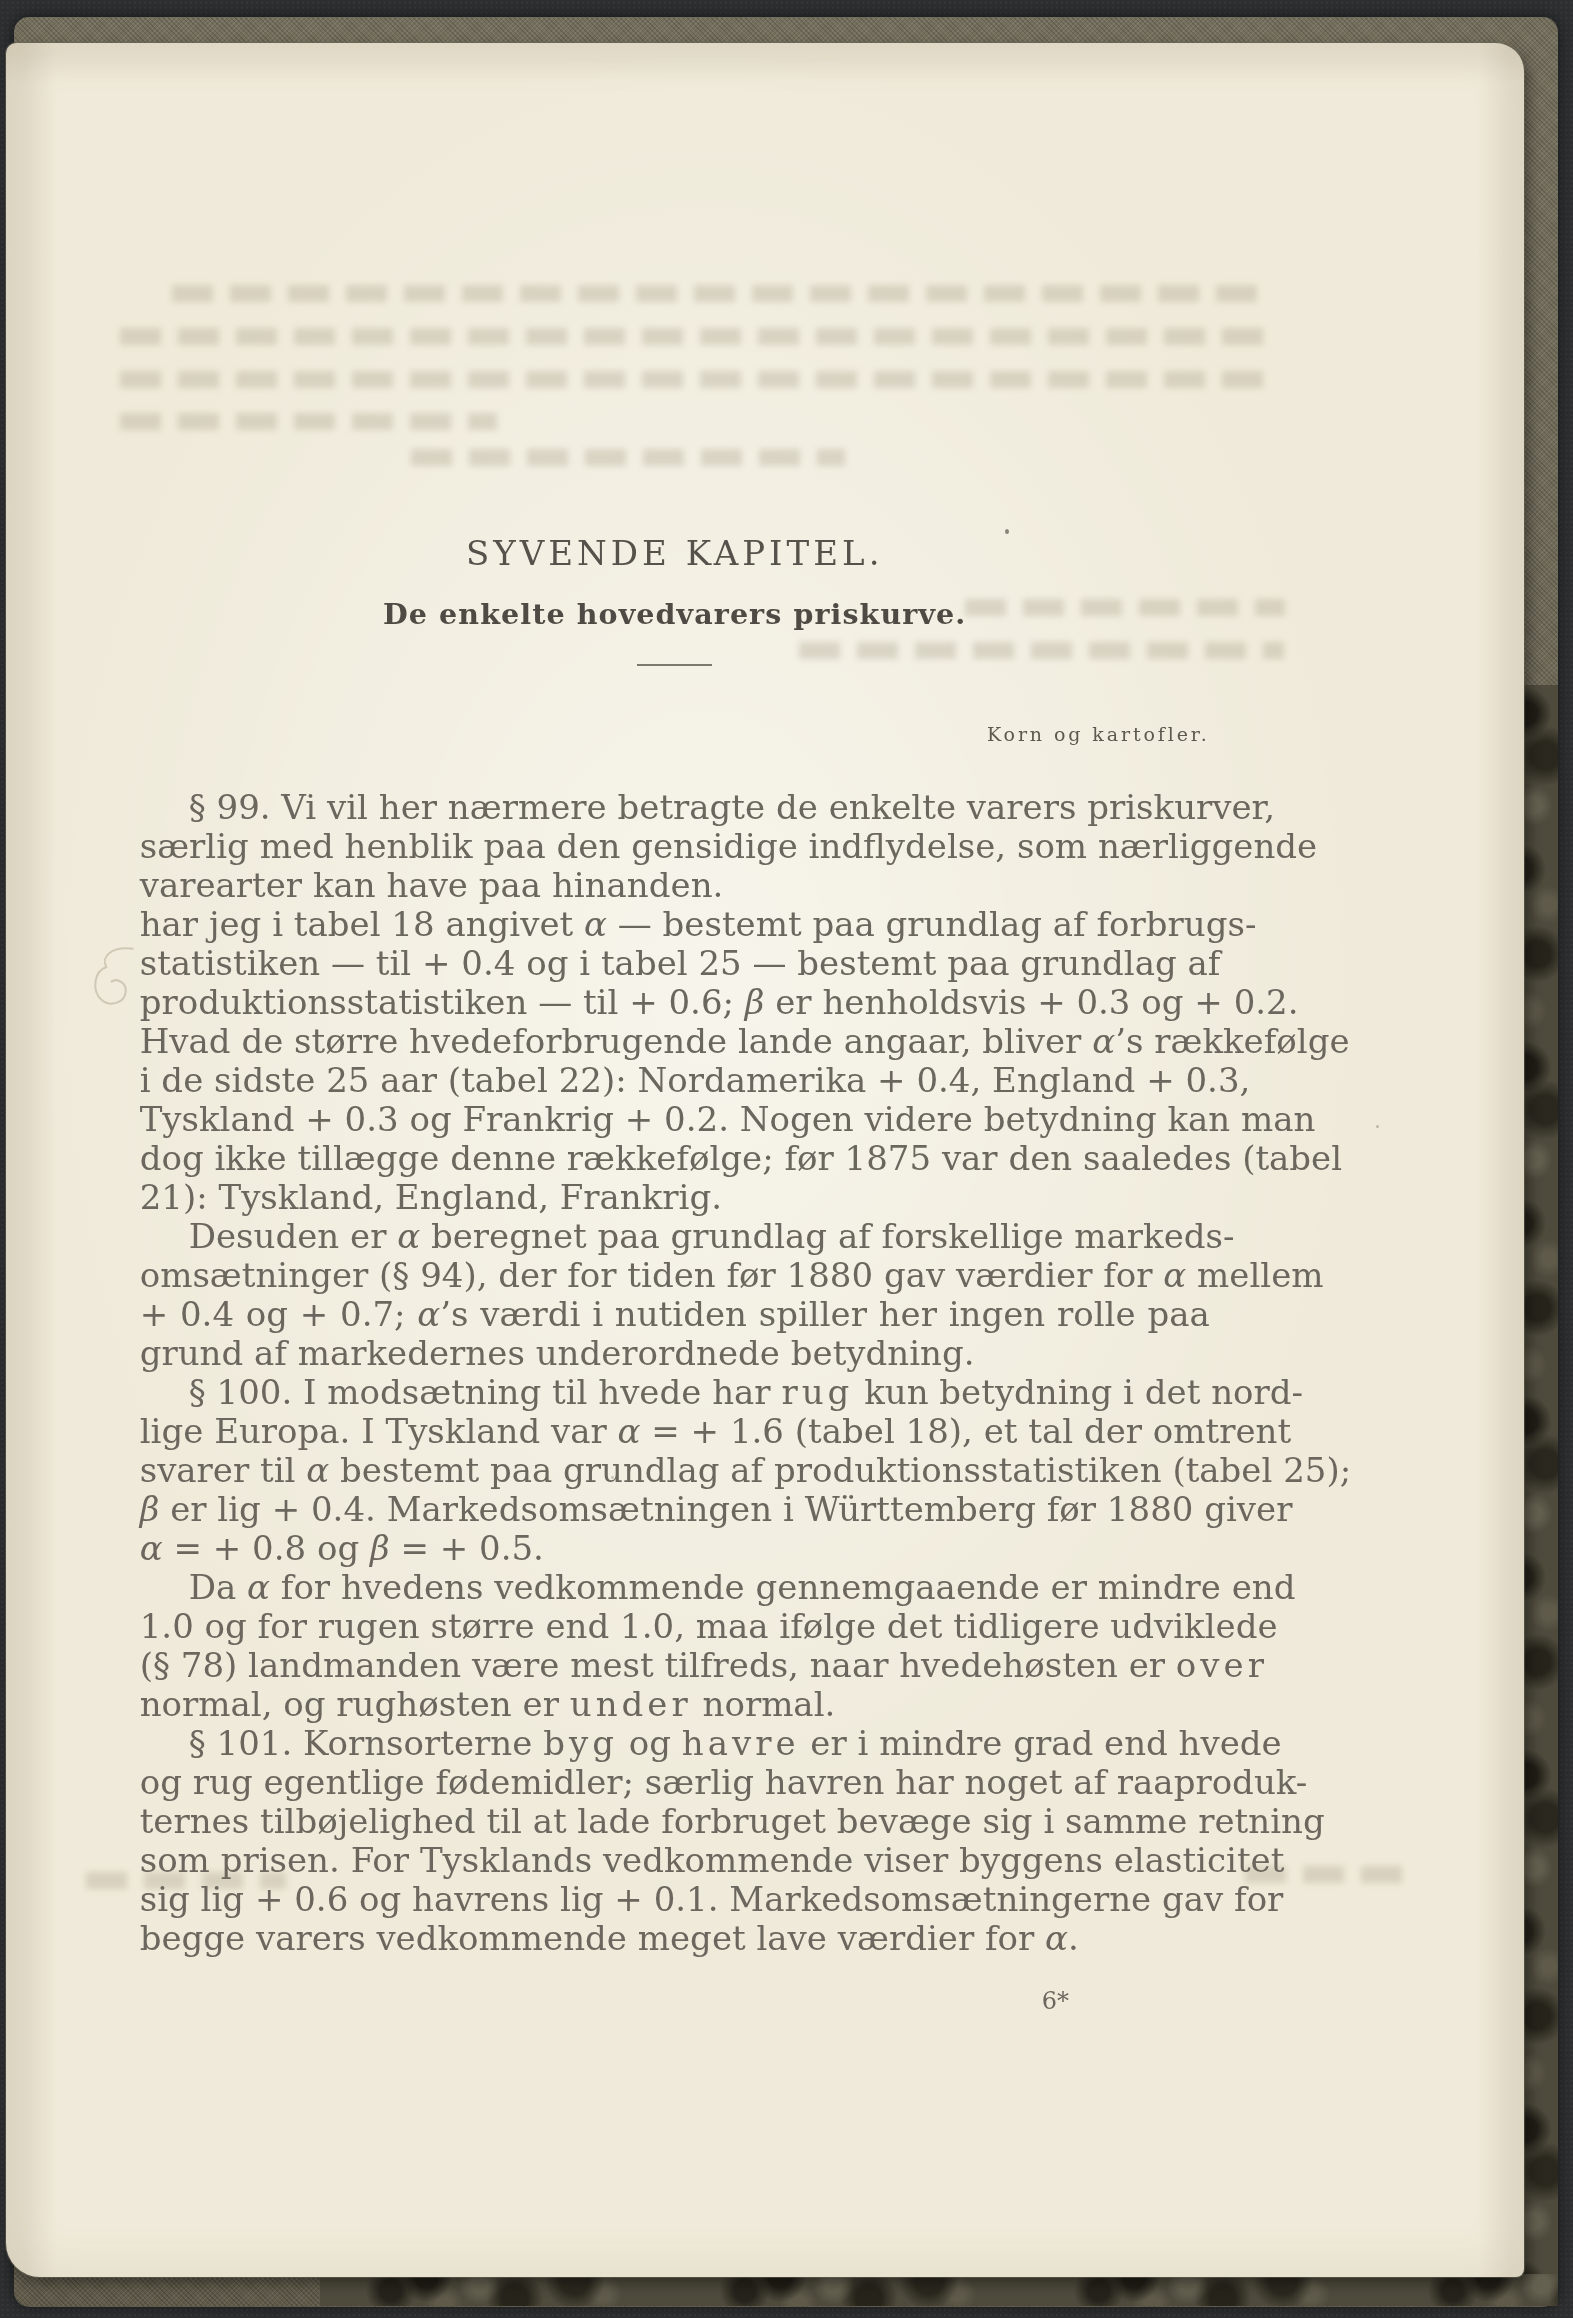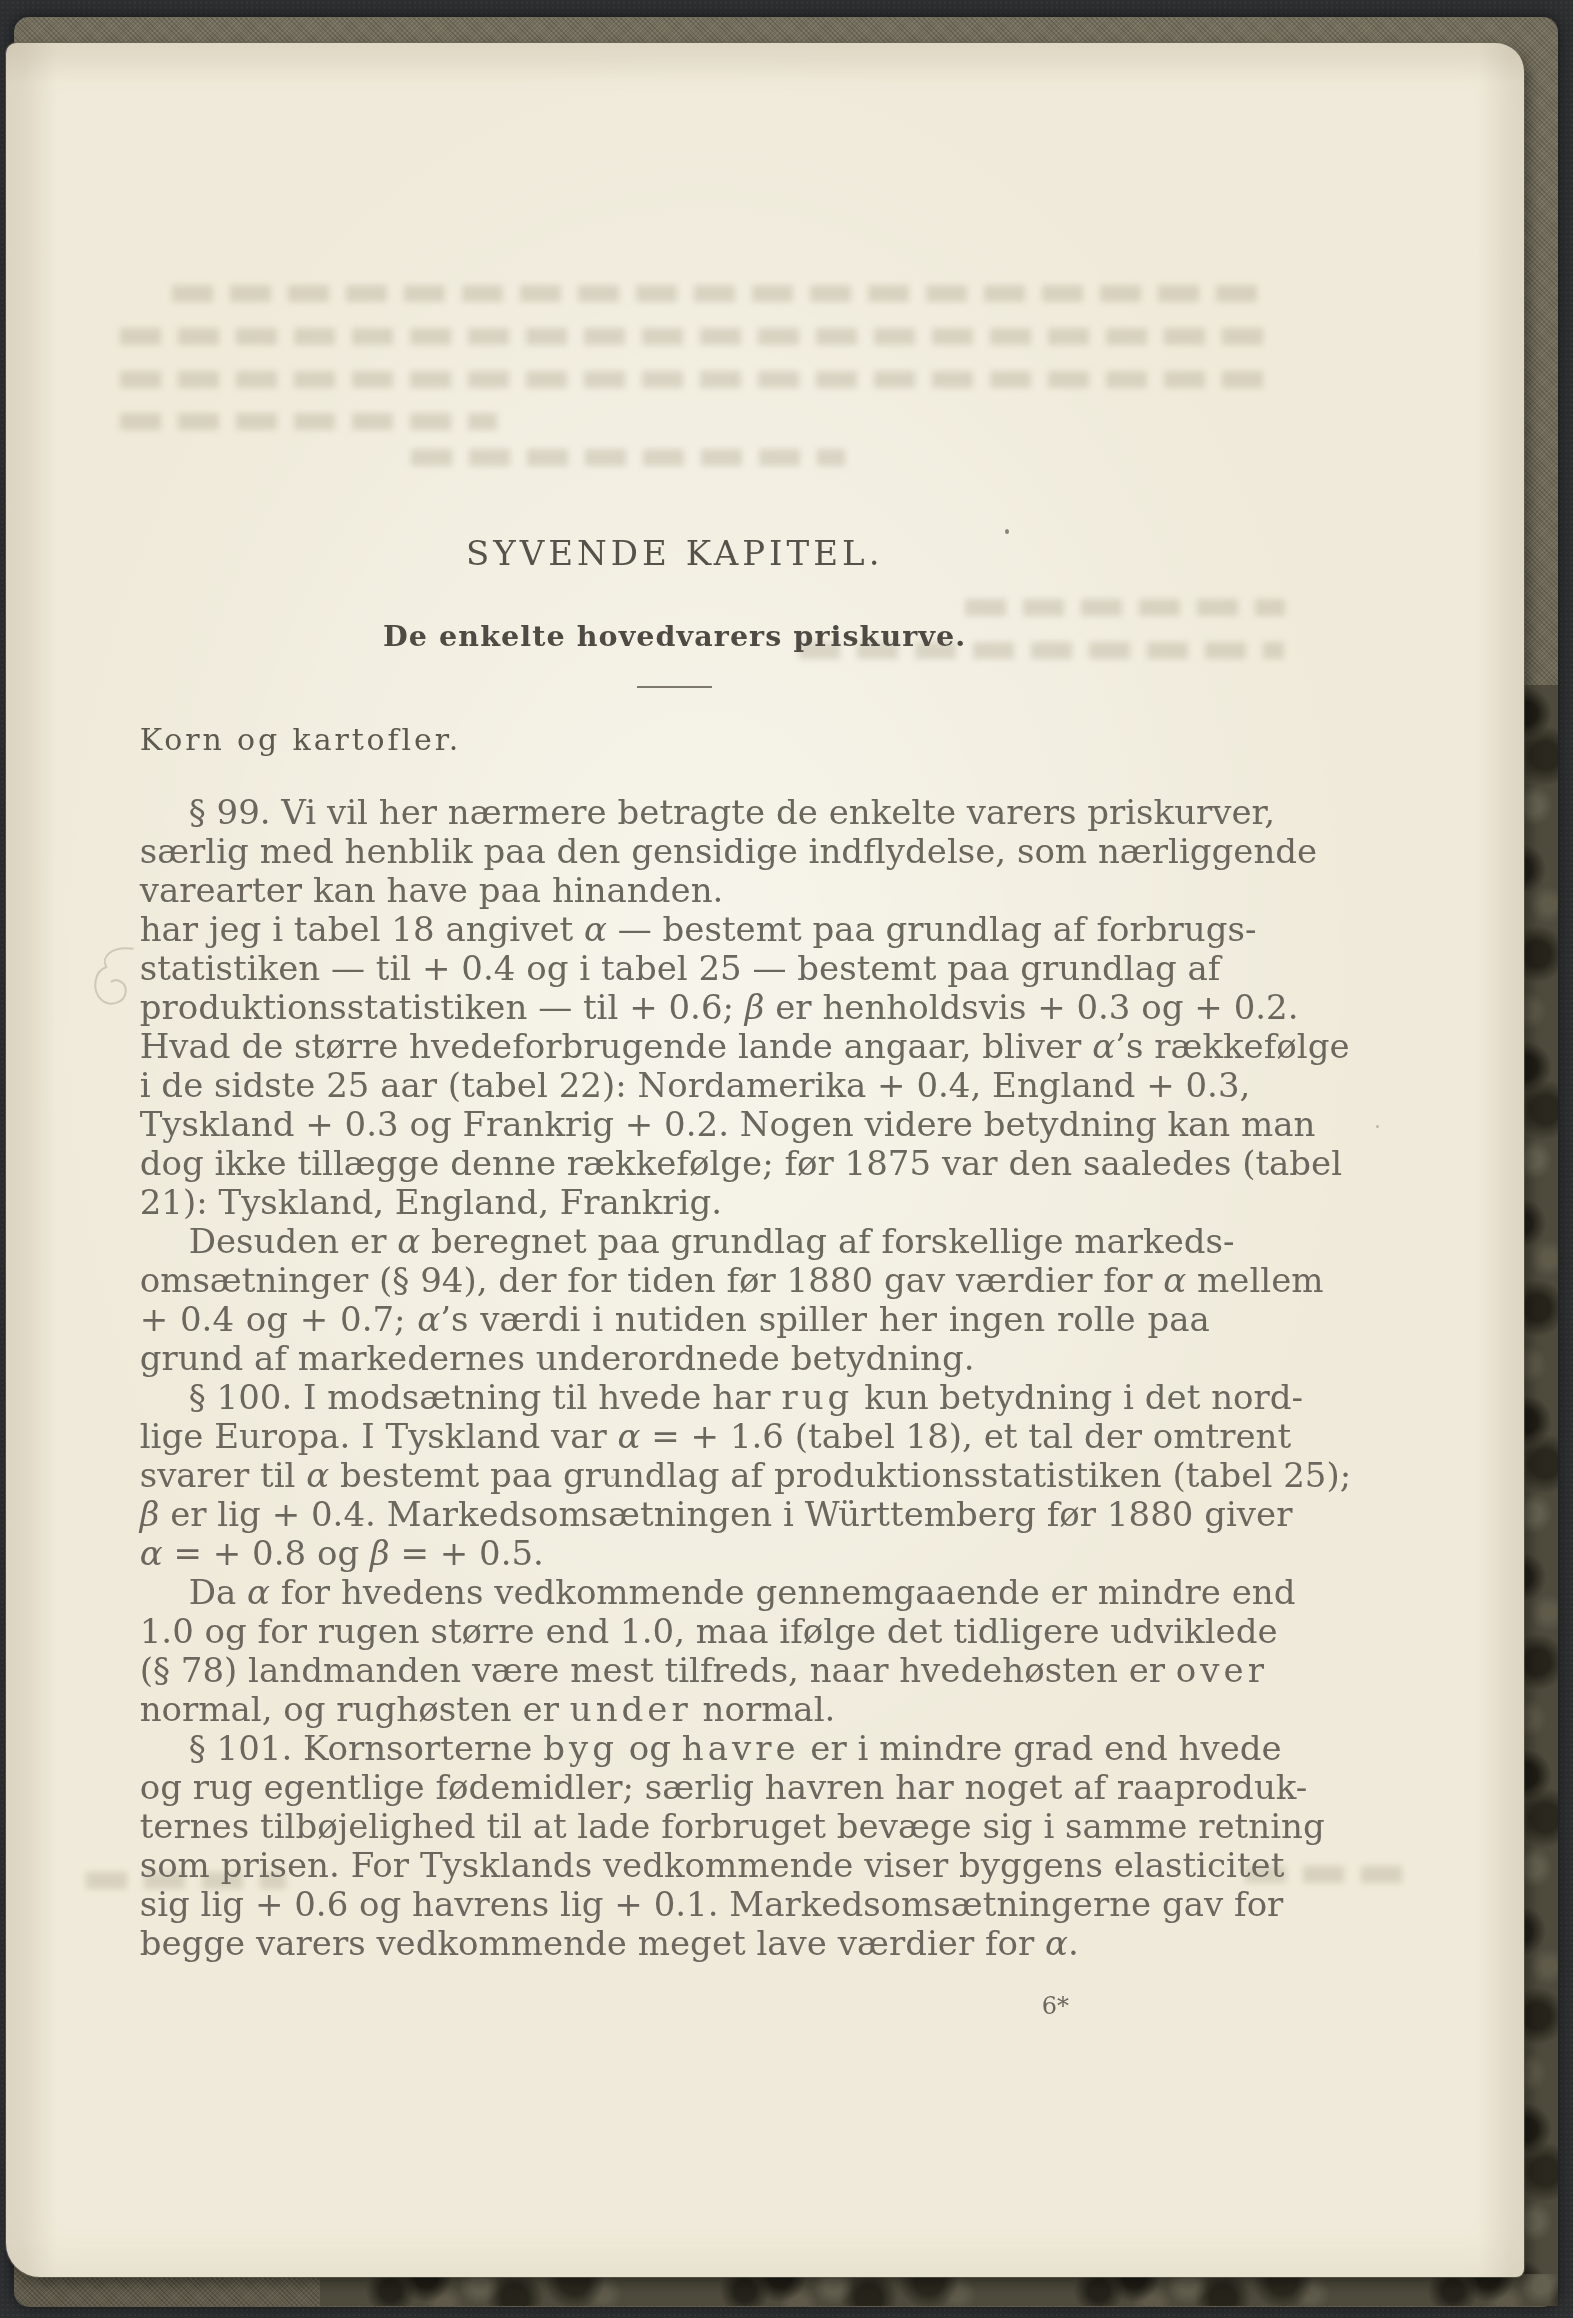--- a/index.html
+++ b/index.html
@@ -67,23 +67,23 @@
     position:absolute;height:17px;opacity:.42;filter:blur(3.4px);
     background:repeating-linear-gradient(90deg, #b6b09a 0 41px, rgba(182,176,154,0) 41px 58px);
   }
   
   .pencil{position:absolute;left:83px;top:899px;opacity:.55;}
   .speck{position:absolute;border-radius:50%;background:#8a857a;}
   
   .text-block{position:absolute;left:134px;top:490px;width:1070px;color:#6b675e;}
   h1,h2,h3{margin:0;font-weight:normal;color:#56524b;}
   h1{font-size:34px;line-height:41px;text-align:center;letter-spacing:4px;}
-  h2{font-size:28.5px;line-height:35px;text-align:center;letter-spacing:1.1px;font-weight:bold;margin-top:45px;color:#4f4b44;}
+  h2{font-size:28.5px;line-height:35px;text-align:center;letter-spacing:1.1px;font-weight:bold;margin-top:23px;color:#4f4b44;}
   .divider{width:75px;height:2.3px;background:#7d796e;margin:32px auto 0 auto;}
-  h3{font-size:30px;line-height:33px;text-align:left;letter-spacing:2.9px;margin-top:35px;color:#5d594f;}
+  h3{font-size:19px;line-height:33px;text-align:right;letter-spacing:2.9px;margin-top:52px;color:#5d594f;}
   .body-text{margin-top:37px;font-size:34px;}
   .line{height:39px;line-height:39px;text-align:justify;text-align-last:justify;white-space:nowrap;}
   .line.last{text-align-last:left;}
   .line.first{text-indent:49px;}
   .line .g{letter-spacing:4px;}
   .line .i{font-style:italic;}
   .sig-line{height:31px;margin-top:28.5px;font-size:24px;color:#6b675e;}
   .sig-line span{margin-left:902px;}
 </style>
 </head>

